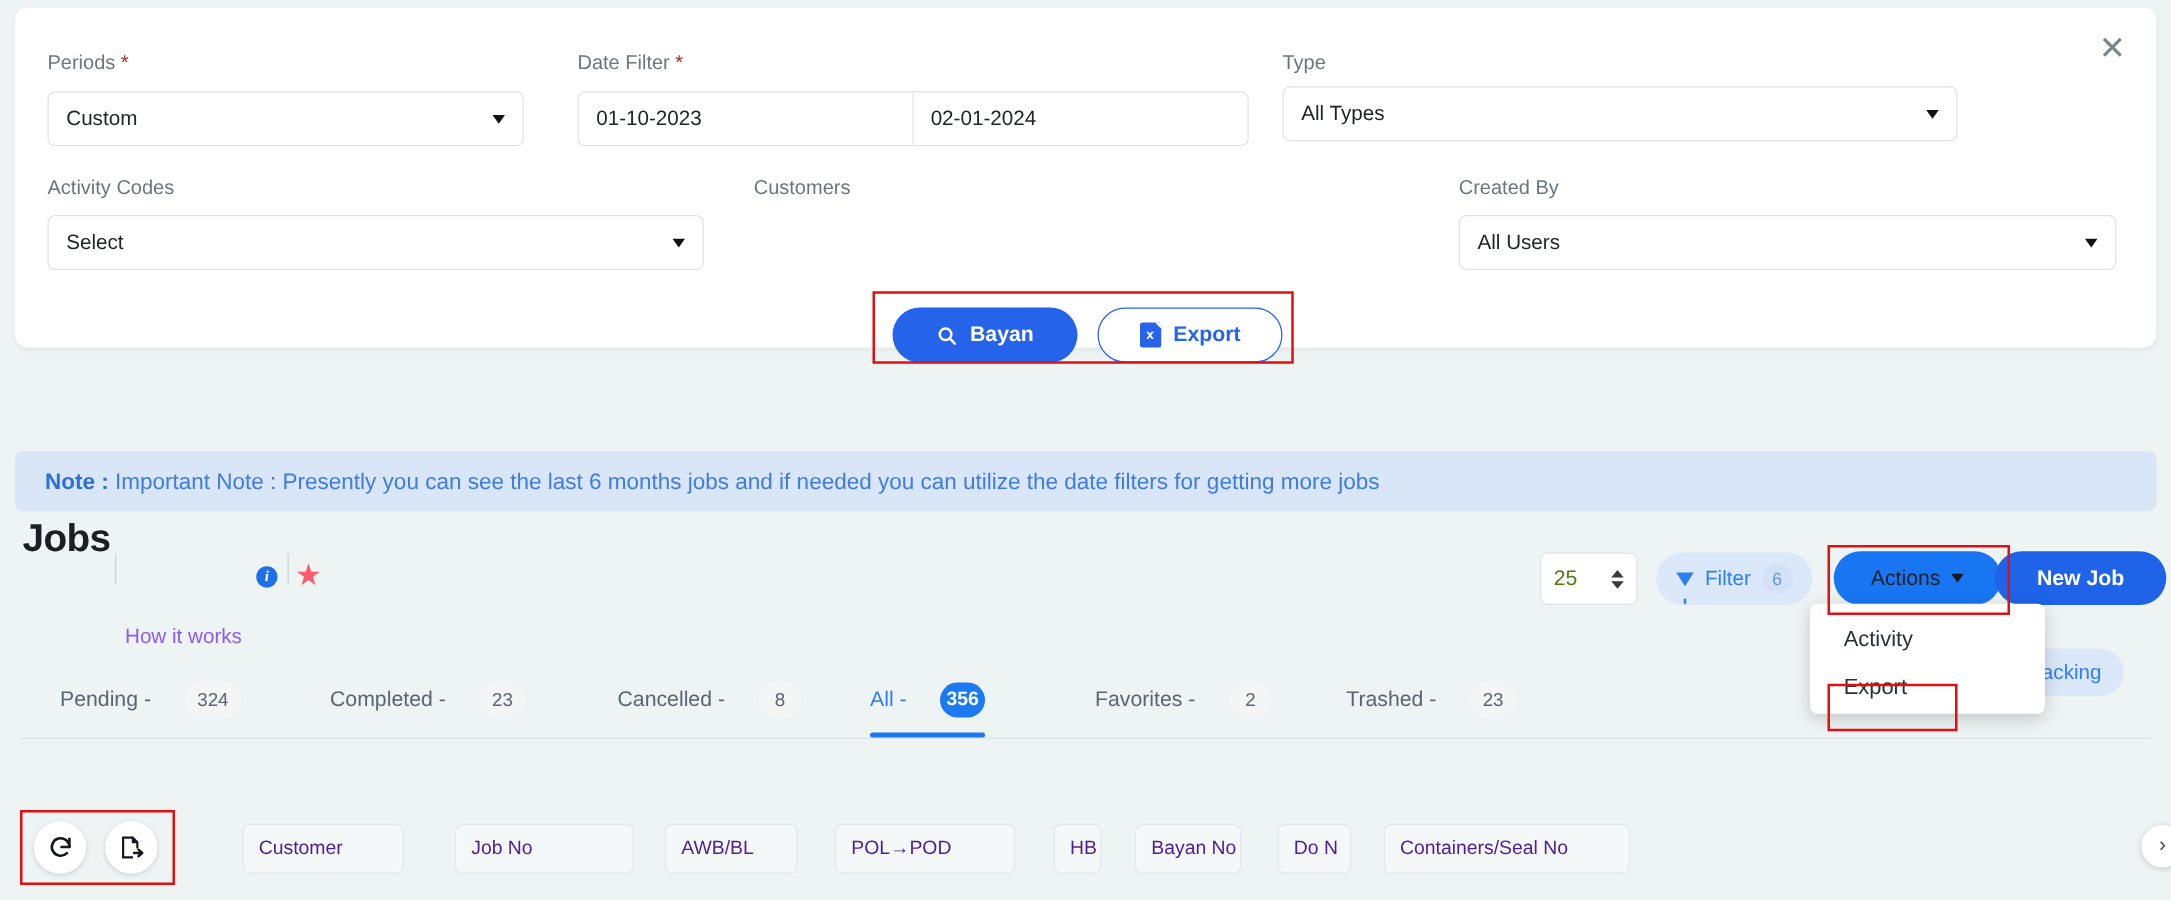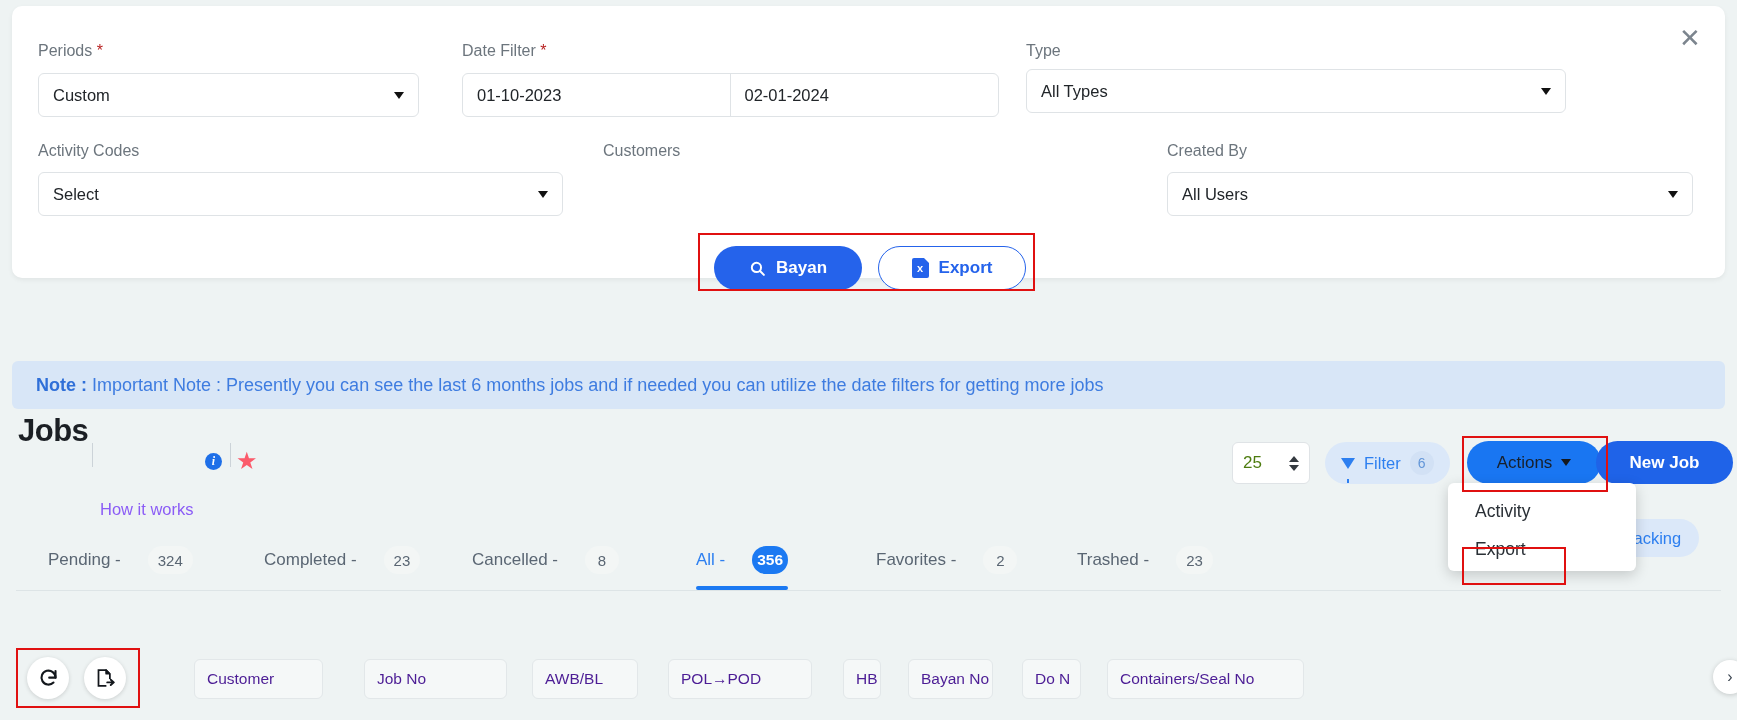--- a/index.html
+++ b/index.html
@@ -513,21 +513,21 @@
 
 <div class="tabs">
   <div class="tab" style="left:32px;">
     <span>Pending -</span>
     <span class="badge">324</span>
   </div>
   <div class="tab" style="left:248px;">
     <span>Completed -</span>
     <span class="badge">23</span>
   </div>
-  <div class="tab" style="left:456px;text-align:right;">
+  <div class="tab" style="left:478px;text-align:right;">
     <span>Cancelled -</span>
     <span class="badge">8</span>
   </div>
   <div class="tab active" style="left:680px; width:92px;">
     <span>All -</span>
     <span class="badge">356</span>
     <span class="underline"></span>
   </div>
   <div class="tab" style="left:860px;">
     <span>Favorites -</span>

